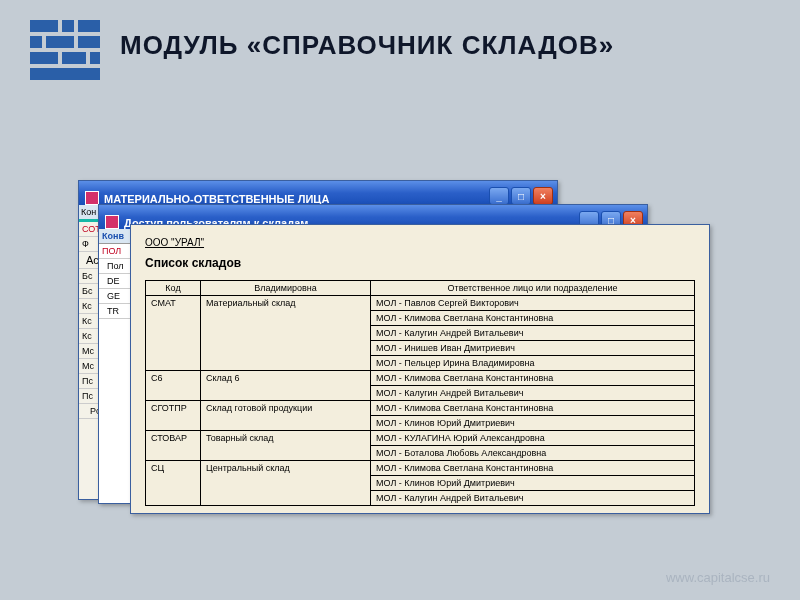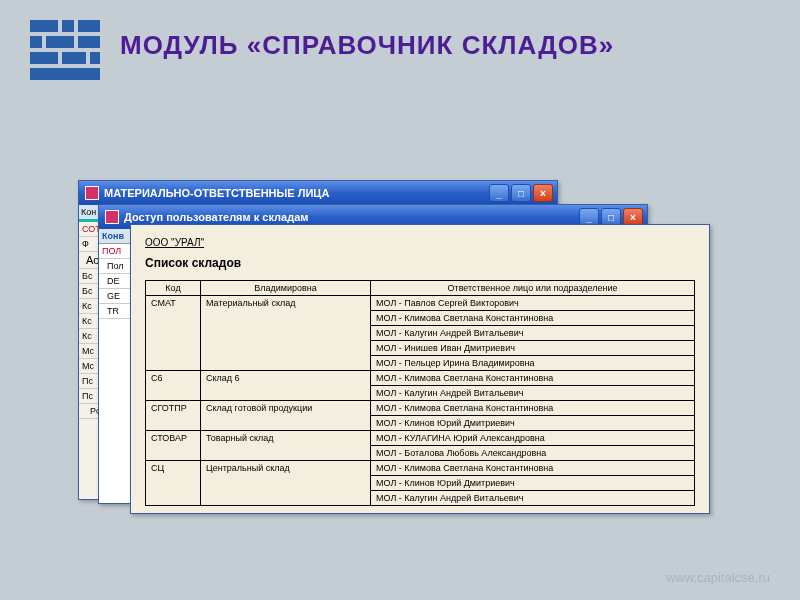--- a/index.html
+++ b/index.html
@@ -11,39 +11,39 @@
       overflow: hidden;
     }
     .logo {
       position: absolute; left: 30px; top: 20px;
       width: 70px; height: 60px;
     }
     .logo svg { width: 100%; height: 100%; }
     .page-title {
       position: absolute; left: 120px; top: 30px;
       font-size: 26px; font-weight: bold;
-      color: #4c1d95;
+      color: #0f172a;
       letter-spacing: 1px;
     }
     .footer-link {
       position: absolute; right: 30px; bottom: 15px;
       font-size: 13px; color: #aab4c0;
     }
 
     
     .win {
       position: absolute;
       background: #e8e5da;
       border: 1px solid #3a5f9f;
       box-shadow: 2px 2px 4px rgba(0,0,0,0.25);
     }
     .titlebar {
       height: 24px;
       background: linear-gradient(to bottom, #5b8fe8 0%, #2a5fc8 50%, #1a4fb8 100%);
-      display: flex; align-items: center;
+      display: flex; align-items: flex-end;
       padding: 0 4px 0 6px;
       color: white; font-size: 11px; font-weight: bold;
     }
     .titlebar .icon { width: 14px; height: 14px; margin-right: 5px;
       background: #d4306a; border: 1px solid #fff; }
     .titlebar-text { flex: 1; overflow: hidden; white-space: nowrap; }
     .winbtns { display: flex; gap: 2px; }
     .winbtn {
       width: 20px; height: 18px;
       background: linear-gradient(to bottom, #7aa8f0, #3a6fd0);

